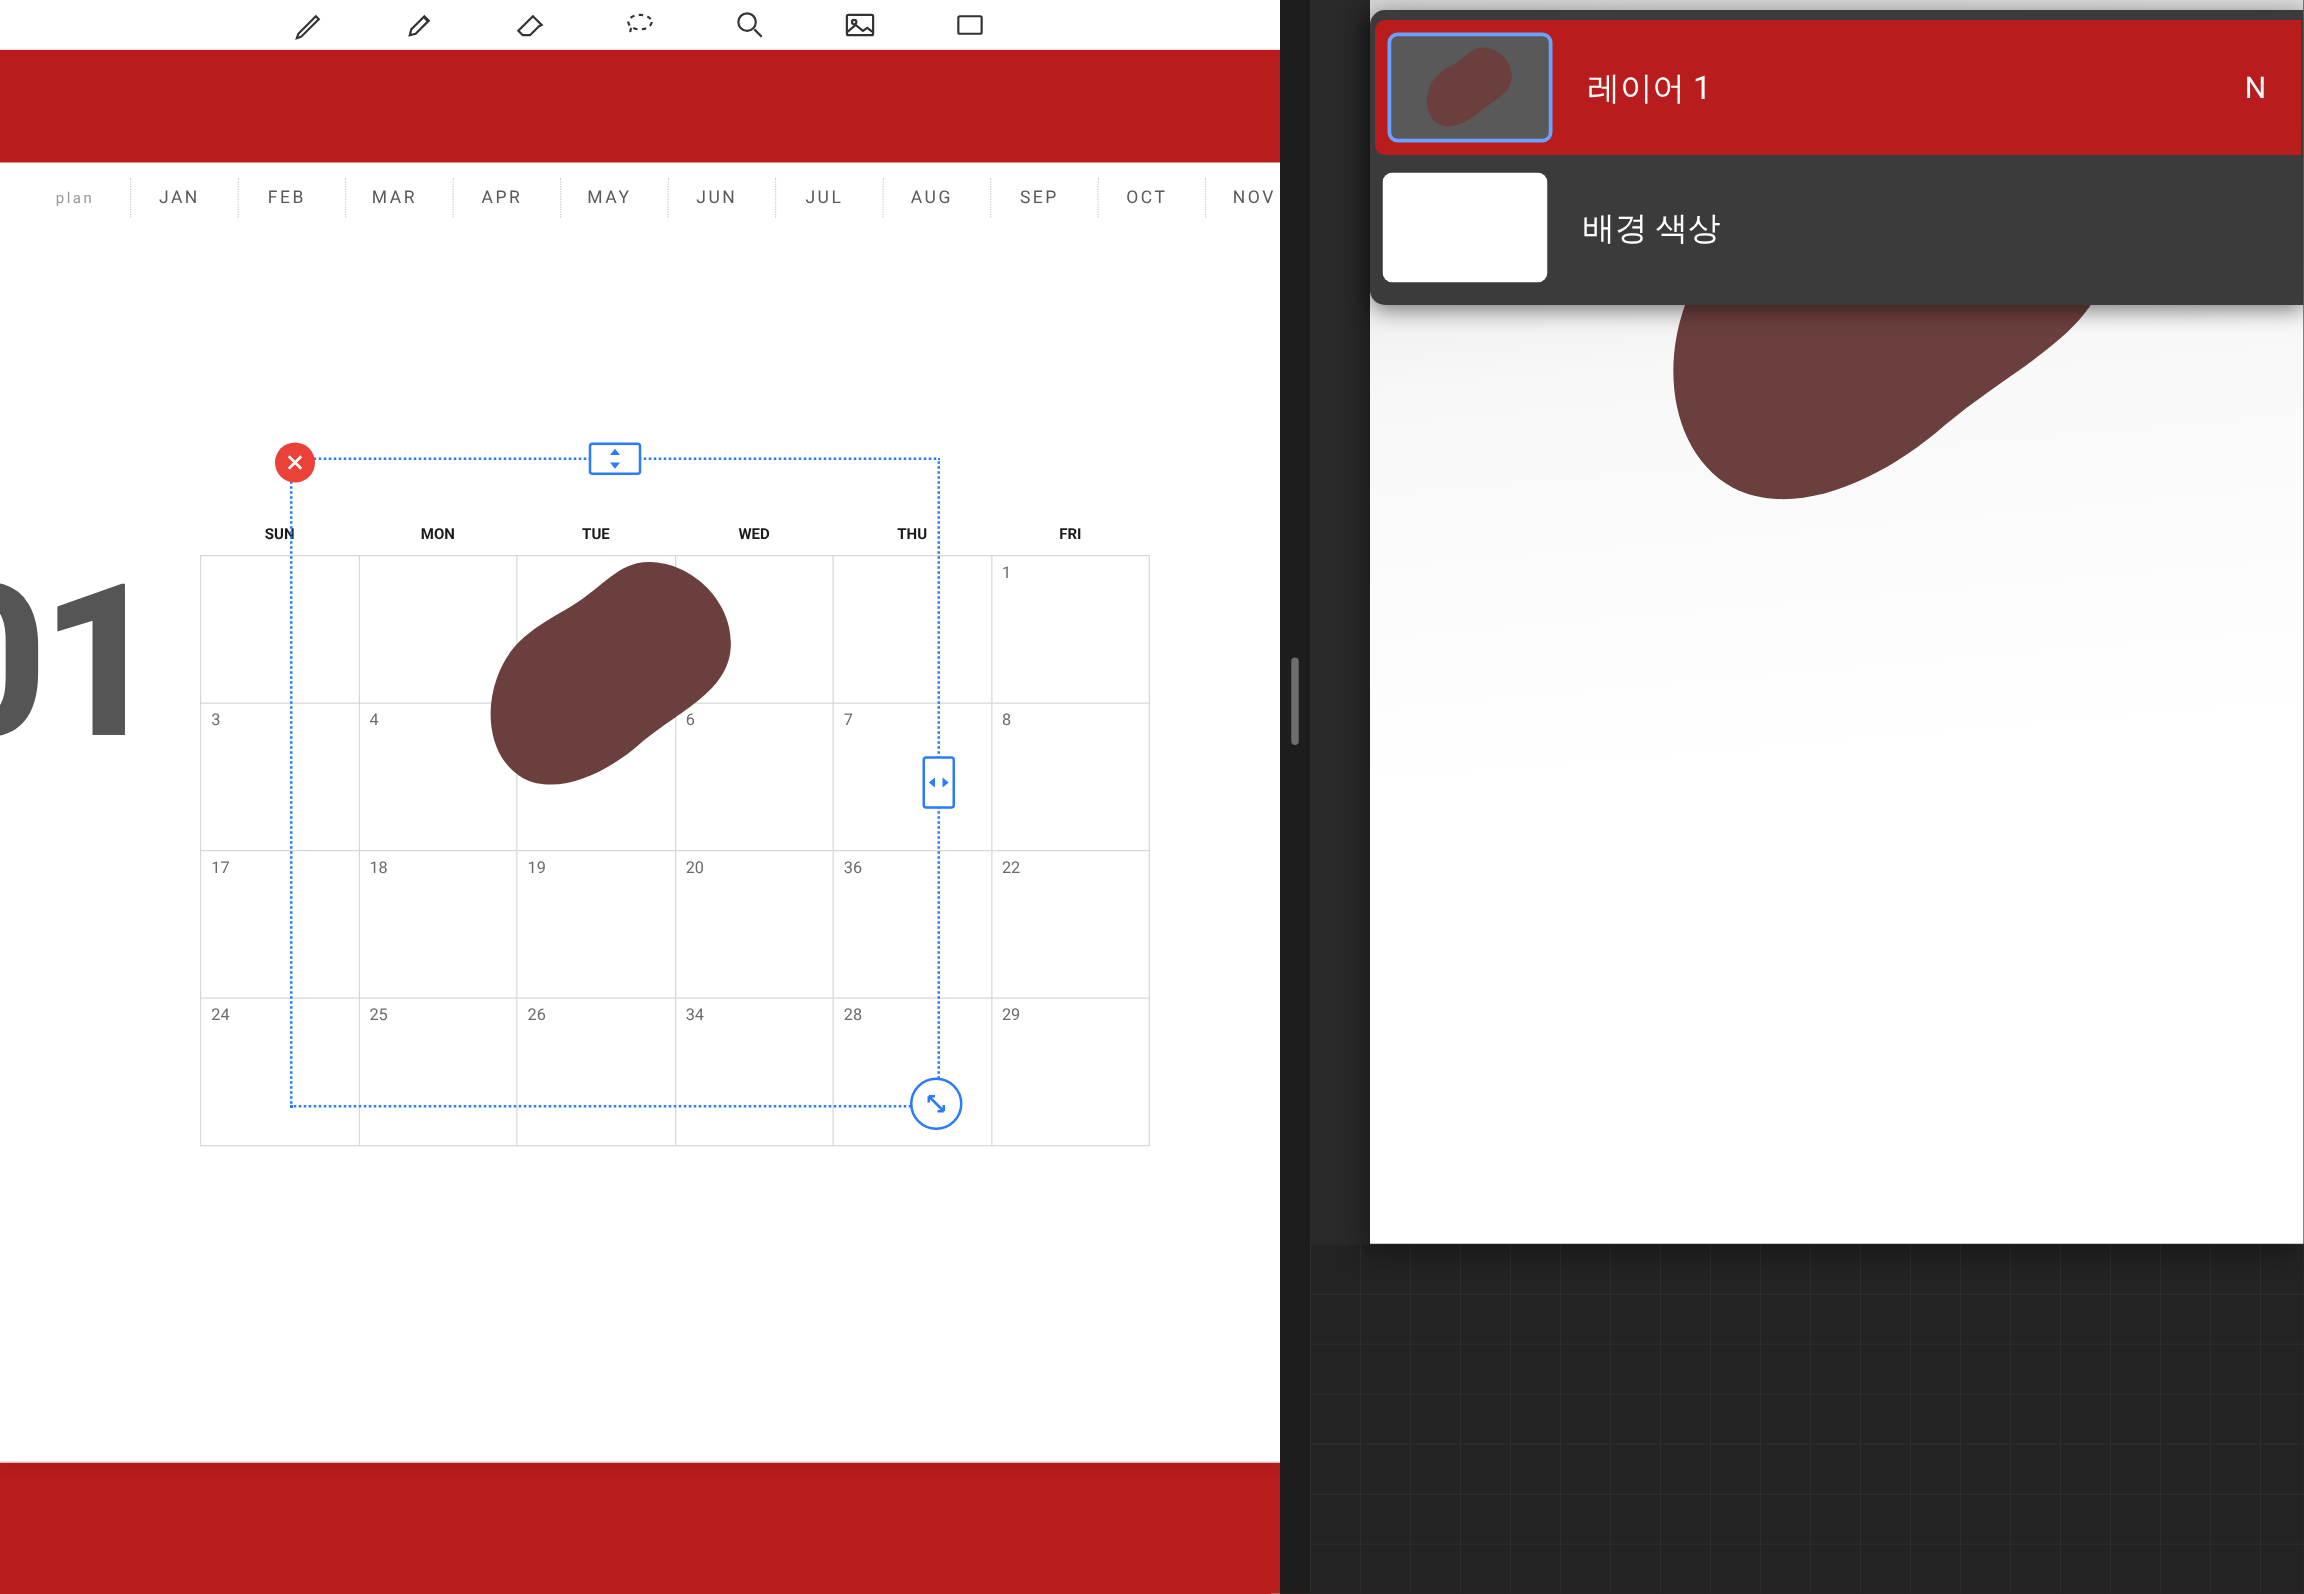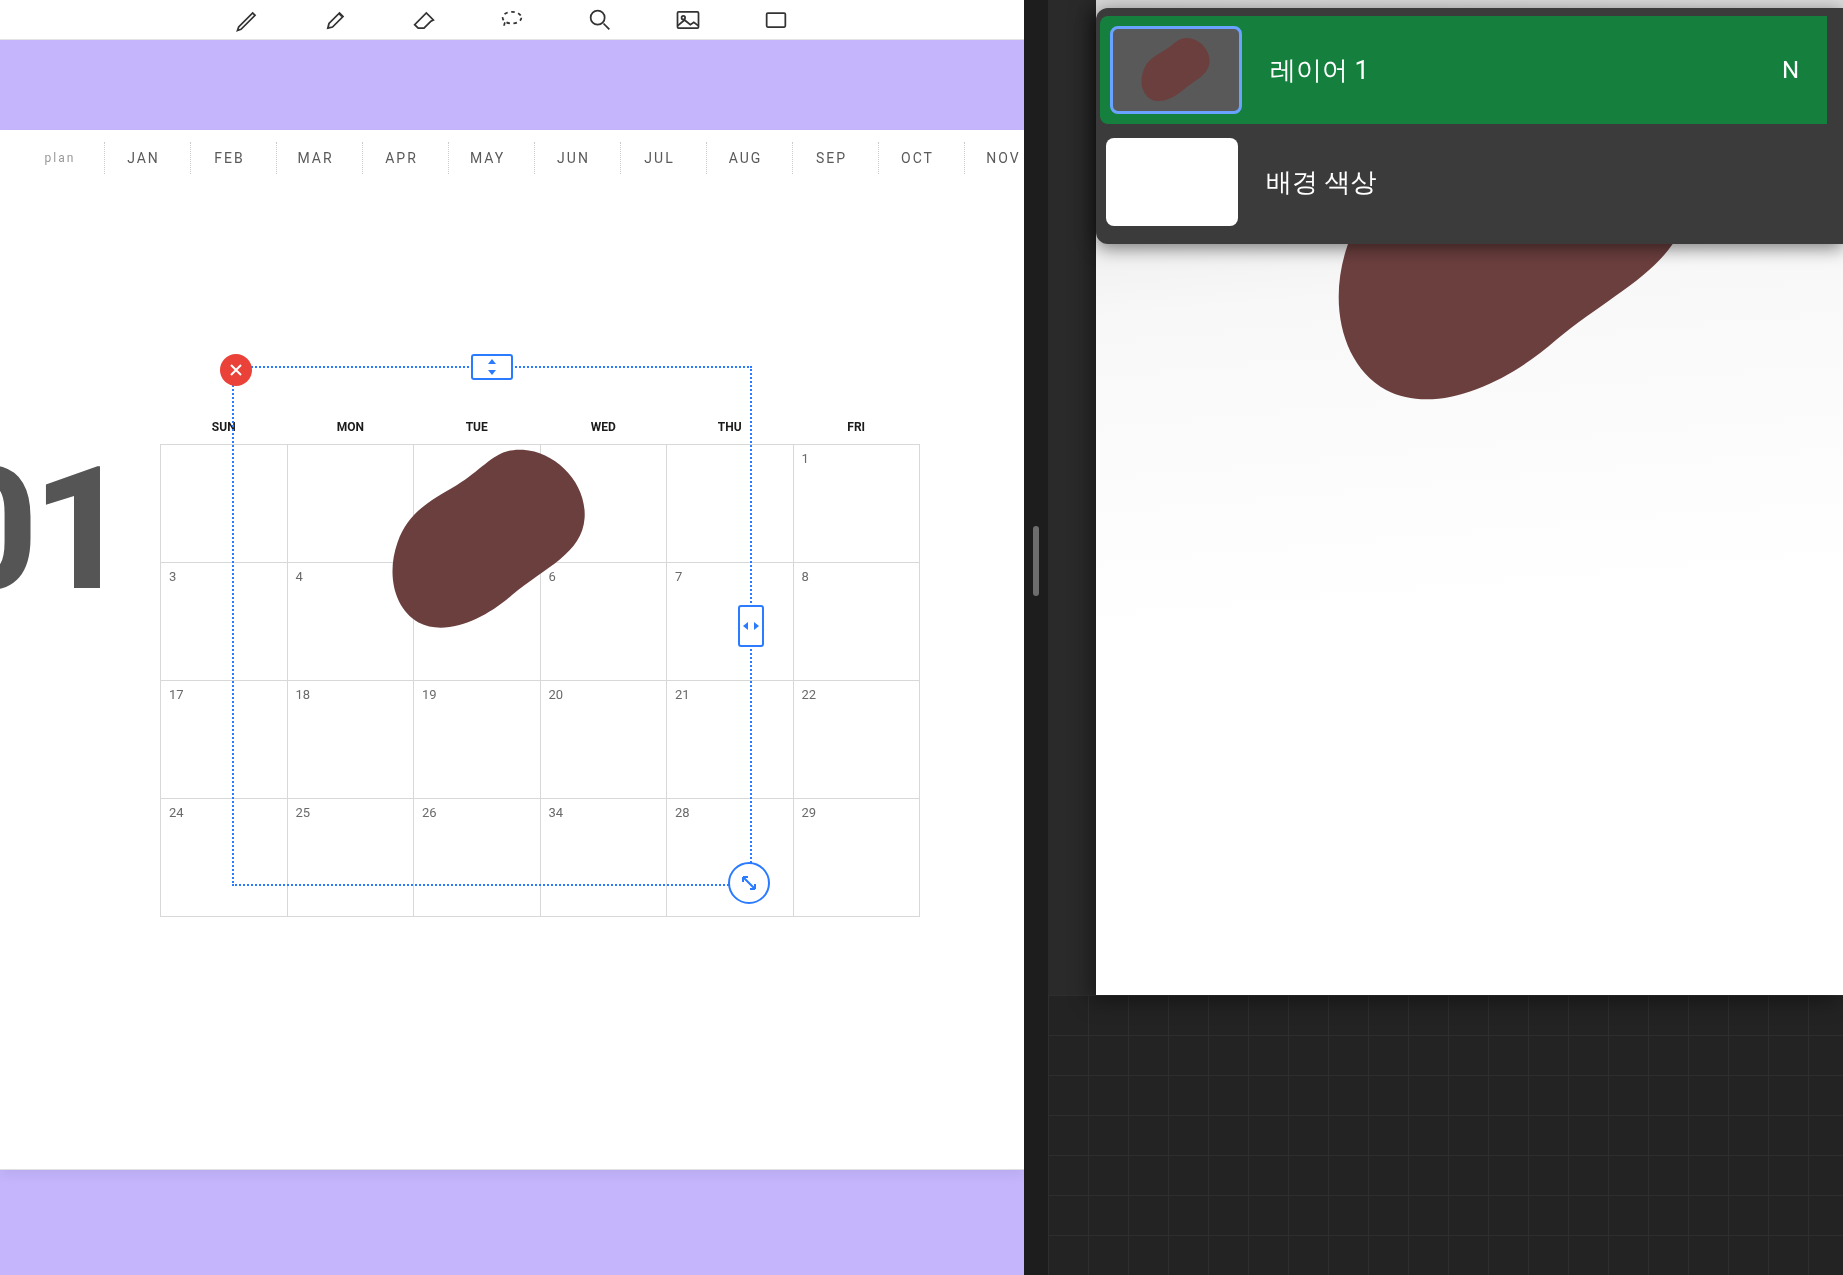--- a/index.html
+++ b/index.html
@@ -5,21 +5,21 @@
   * { margin: 0; padding: 0; box-sizing: border-box; }
   html, body { width: 100%; height: 100%; overflow: hidden; font-family: -apple-system, BlinkMacSystemFont, "Segoe UI", Roboto, sans-serif; }
   body { display: flex; background: #2a2a2a; }
 
   
   .left-pane { width: 1024px; height: 100%; background: #f0f0f0; position: relative; overflow: hidden; display:flex; flex-direction:column; }
 
   .toolbar { height: 40px; background: #fff; border-bottom: 1px solid #e3e3e3; display:flex; align-items:center; justify-content:center; gap:60px; box-shadow: 0 2px 4px rgba(0,0,0,0.05); }
   .tool-ic { width:28px; height:28px; color:#333; }
 
-  .doc-wrap { flex:1; position:relative; background:#c4b5fd; padding-top:90px; }
+  .doc-wrap { flex:1; position:relative; background:#b91c1c; padding-top:90px; }
   .doc { position:relative; margin:0; background:#fff; height: 1040px; border-bottom:1px solid #e0e0e0; box-shadow: 0 6px 10px rgba(0,0,0,0.05); }
 
   .month-bar { display:flex; align-items:center; height:56px; padding:0 24px; gap:8px; }
   .month-tab { flex:0 0 auto; width:78px; text-align:center; font-size:14px; letter-spacing:2px; color:#5a5a5a; border-left:1px dotted #ccc; padding:8px 0; }
   .month-tab:first-child { border-left:none; font-size:12px; color:#999; width:72px; }
 
   .big-month { position:absolute; top:300px; left:-60px; font-size:170px; font-weight:800; color:#555; letter-spacing:-6px; }
 
   .cal { position:absolute; top:280px; left:160px; width:760px; }
   .cal table { width:100%; border-collapse:collapse; table-layout:fixed; }
@@ -49,21 +49,21 @@
   .canvas-area { flex:1; position:relative; margin:0; }
   .canvas { position:absolute; top:0; left:48px; right:0; bottom:280px; background:linear-gradient(175deg,#d5d5d5 0%, #f8f8f8 30%, #fff 60%); box-shadow:-6px 6px 20px rgba(0,0,0,0.4); }
   .grid-bg { position:absolute; left:0; right:0; bottom:0; height:280px;
     background-color:#232323;
     background-image: linear-gradient(#2e2e2e 1px, transparent 1px), linear-gradient(90deg,#2e2e2e 1px, transparent 1px);
     background-size: 40px 40px;
   }
 
   .layers-panel { position:absolute; top:8px; left:48px; right:0; background:#3b3b3b; border-radius:12px 0 0 12px; padding:8px 0; box-shadow:0 4px 18px rgba(0,0,0,0.5); }
   .layer-row { display:flex; align-items:center; height:108px; padding:0 28px 0 10px; gap:28px; }
-  .layer-row.active { background:#15803d; border-radius:8px 0 0 8px; margin:0 16px 4px 4px; }
+  .layer-row.active { background:#b91c1c; border-radius:8px 0 0 8px; margin:0 2px 4px 4px; }
   .layer-thumb { width:132px; height:88px; border-radius:8px; background:#595959; border:3px solid #6aa2ff; overflow:hidden; display:flex; align-items:center; justify-content:center; }
   .layer-row:not(.active) .layer-thumb { background:#fff; border:3px solid transparent; }
   .layer-name { flex:1; color:#fff; font-size:26px; }
   .layer-mode { color:#fff; font-size:24px; }
 
   .blob-svg { display:block; }
 </style>
 </head>
 <body>
 
@@ -143,21 +143,21 @@
                 <td>5</td>
                 <td>6</td>
                 <td>7</td>
                 <td>8</td>
               </tr>
               <tr>
                 <td>17</td>
                 <td>18</td>
                 <td>19</td>
                 <td>20</td>
-                <td>21</td>
+                <td>36</td>
                 <td>22</td>
               </tr>
               <tr>
                 <td>24</td>
                 <td>25</td>
                 <td>26</td>
                 <td>34</td>
                 <td>28</td>
                 <td>29</td>
               </tr>

